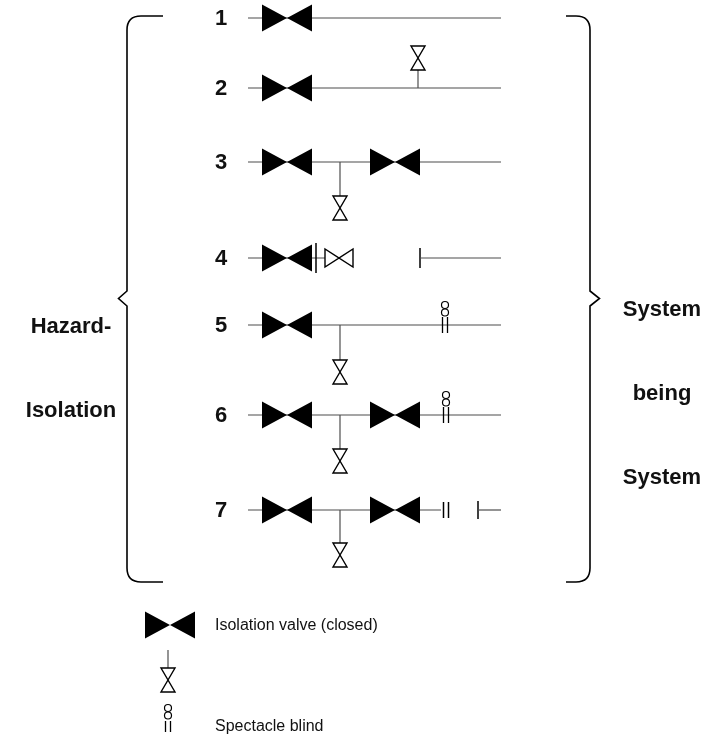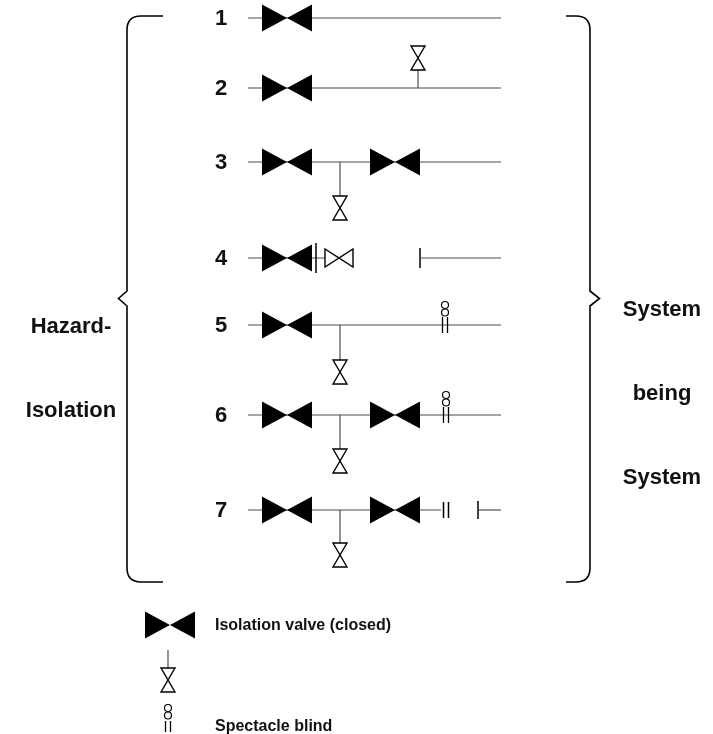--- a/index.html
+++ b/index.html
@@ -11,21 +11,21 @@
   .valve{fill:#000;stroke:none;}
   .open-sym{fill:#fff;stroke:#000;stroke-width:1.4;}
   .tick{stroke:#000;stroke-width:1.5;fill:none;}
   .brace{stroke:#000;stroke-width:1.6;fill:none;}
   .spec-circle{fill:#fff;stroke:#000;stroke-width:1.2;}
   .spec-bar{stroke:#000;stroke-width:1.3;}
   .side-label{position:absolute;font-weight:bold;font-size:22px;line-height:28px;
               text-align:center;white-space:pre;}
   .rownum{position:absolute;left:204px;width:34px;height:28px;line-height:28px;
           text-align:center;font-weight:bold;font-size:22px;}
-  .legend-label{position:absolute;left:215px;height:20px;line-height:20px;font-size:16px;font-weight:bold;}
+  .legend-label{position:absolute;left:215px;height:20px;line-height:20px;font-size:16px;}
 </style>
 </head>
 <body>
 
 <div class="stage">
 
   <svg width="713" height="734" viewBox="0 0 713 734">
     <defs>
       <path id="sym-valve" d="M-25,-13.5 L0,0 L-25,13.5 Z M25,-13.5 L0,0 L25,13.5 Z"></path>
       <path id="sym-bleed" d="M-7,-12 L7,-12 L-7,12 L7,12 Z"></path>

